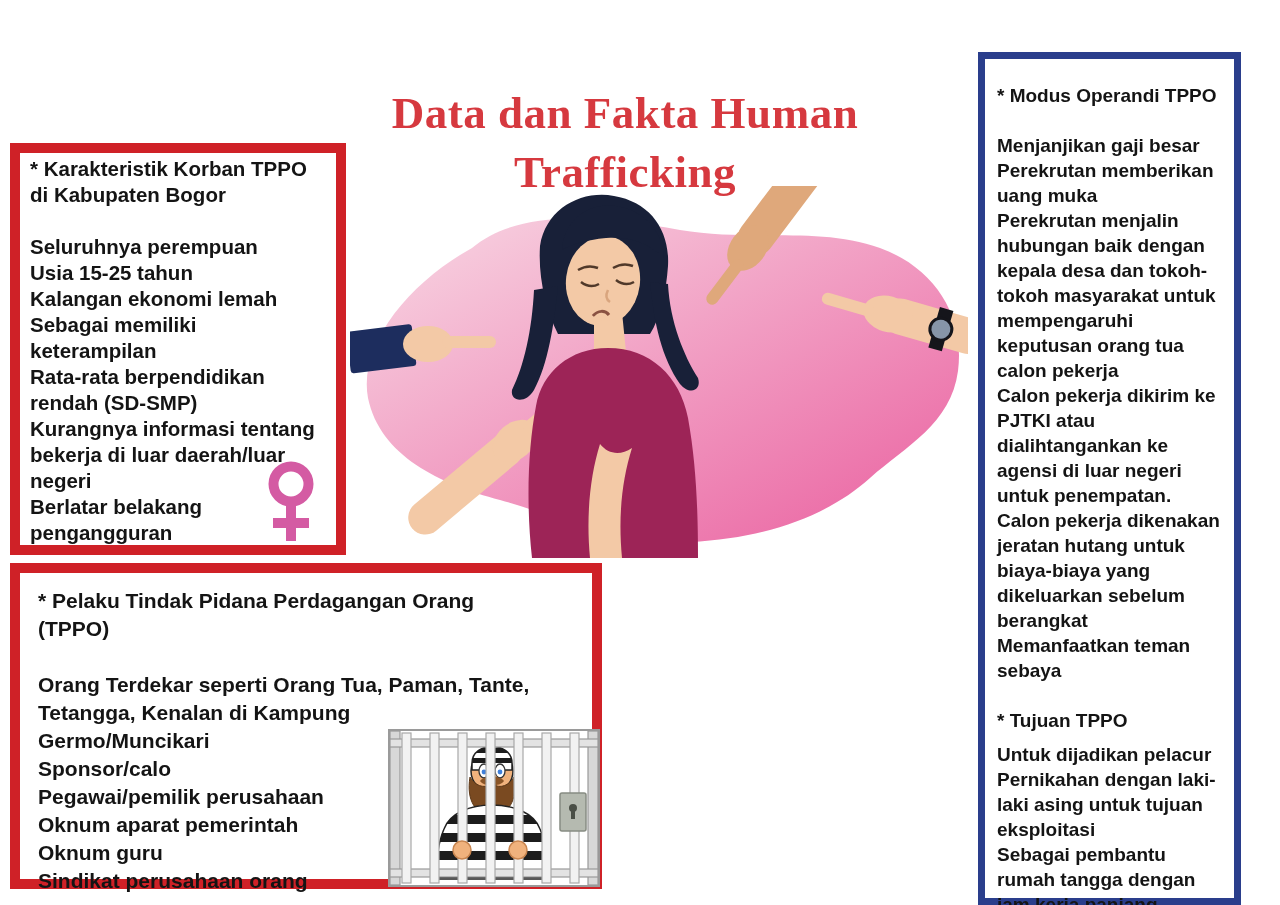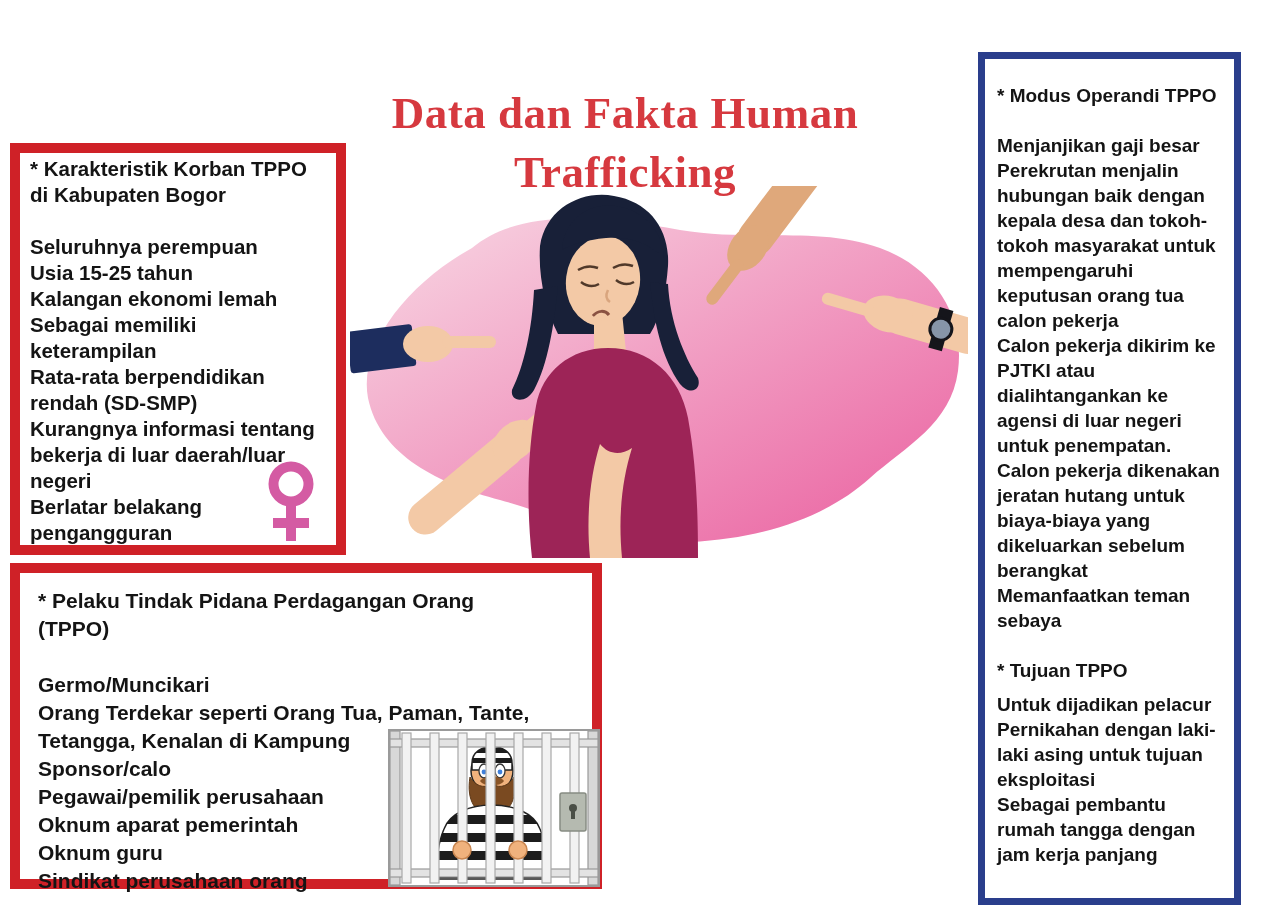--- a/index.html
+++ b/index.html
@@ -115,22 +115,22 @@
     <div class="box-item">Berlatar belakang pengangguran</div>
     <svg class="female-symbol" viewBox="0 0 62 88">
       <circle cx="31" cy="25" r="17.5" fill="none" stroke="var(--pink_symbol)" stroke-width="10"></circle>
       <line x1="31" y1="43" x2="31" y2="82" stroke="var(--pink_symbol)" stroke-width="10"></line>
       <line x1="13" y1="64" x2="49" y2="64" stroke="var(--pink_symbol)" stroke-width="10"></line>
     </svg>
   </section>
 
   <section class="box pelaku">
     <div class="box-heading" style="max-width:470px;">* Pelaku Tindak Pidana Perdagangan Orang (TPPO)</div>
+    <div class="box-item">Orang Terdekar seperti Orang Tua, Paman, Tante, Tetangga, Kenalan di Kampung</div>
     <div class="box-item">Germo/Muncikari</div>
-    <div class="box-item">Orang Terdekar seperti Orang Tua, Paman, Tante, Tetangga, Kenalan di Kampung</div>
     <div class="box-item">Sponsor/calo</div>
     <div class="box-item" style="max-width:360px;">Pegawai/pemilik perusahaan</div>
     <div class="box-item" style="max-width:360px;">Oknum aparat pemerintah</div>
     <div class="box-item" style="max-width:360px;">Oknum guru</div>
     <div class="box-item" style="max-width:360px;">Sindikat perusahaan orang</div>
 
     <svg class="jail" viewBox="0 0 212 158">
       <defs>
         <clipPath id="torsoClip">
           <path d="M56 100 C62 84 82 76 104 76 C126 76 146 84 152 100 C158 114 160 132 160 150
@@ -181,20 +181,21 @@
       <rect x="183" y="81" width="4" height="9" fill="#4a4f46"></rect>
 
       <circle cx="74" cy="121" r="9" fill="#f0b27d" stroke="#c8854f" stroke-width="1.5"></circle>
       <circle cx="130" cy="121" r="9" fill="#f0b27d" stroke="#c8854f" stroke-width="1.5"></circle>
     </svg>
   </section>
 
   <aside class="box right-box">
     <div class="box-heading">* Modus Operandi TPPO</div>
     <div class="box-item">Menjanjikan gaji besar</div>
+    <div class="box-item">Perekrutan memberikan uang muka</div>
     <div class="box-item">Perekrutan menjalin hubungan baik dengan kepala desa dan tokoh-tokoh masyarakat untuk mempengaruhi keputusan orang tua calon pekerja</div>
     <div class="box-item">Calon pekerja dikirim ke PJTKI atau dialihtangankan ke agensi di luar negeri untuk penempatan.</div>
     <div class="box-item">Calon pekerja dikenakan jeratan hutang untuk biaya-biaya yang dikeluarkan sebelum berangkat</div>
     <div class="box-item">Memanfaatkan teman sebaya</div>
     <div class="box-heading tujuan-heading">* Tujuan TPPO</div>
     <div class="box-item">Untuk dijadikan pelacur</div>
     <div class="box-item">Pernikahan dengan laki-laki asing untuk tujuan eksploitasi</div>
     <div class="box-item">Sebagai pembantu rumah tangga dengan jam kerja panjang</div>
   </aside>
 

